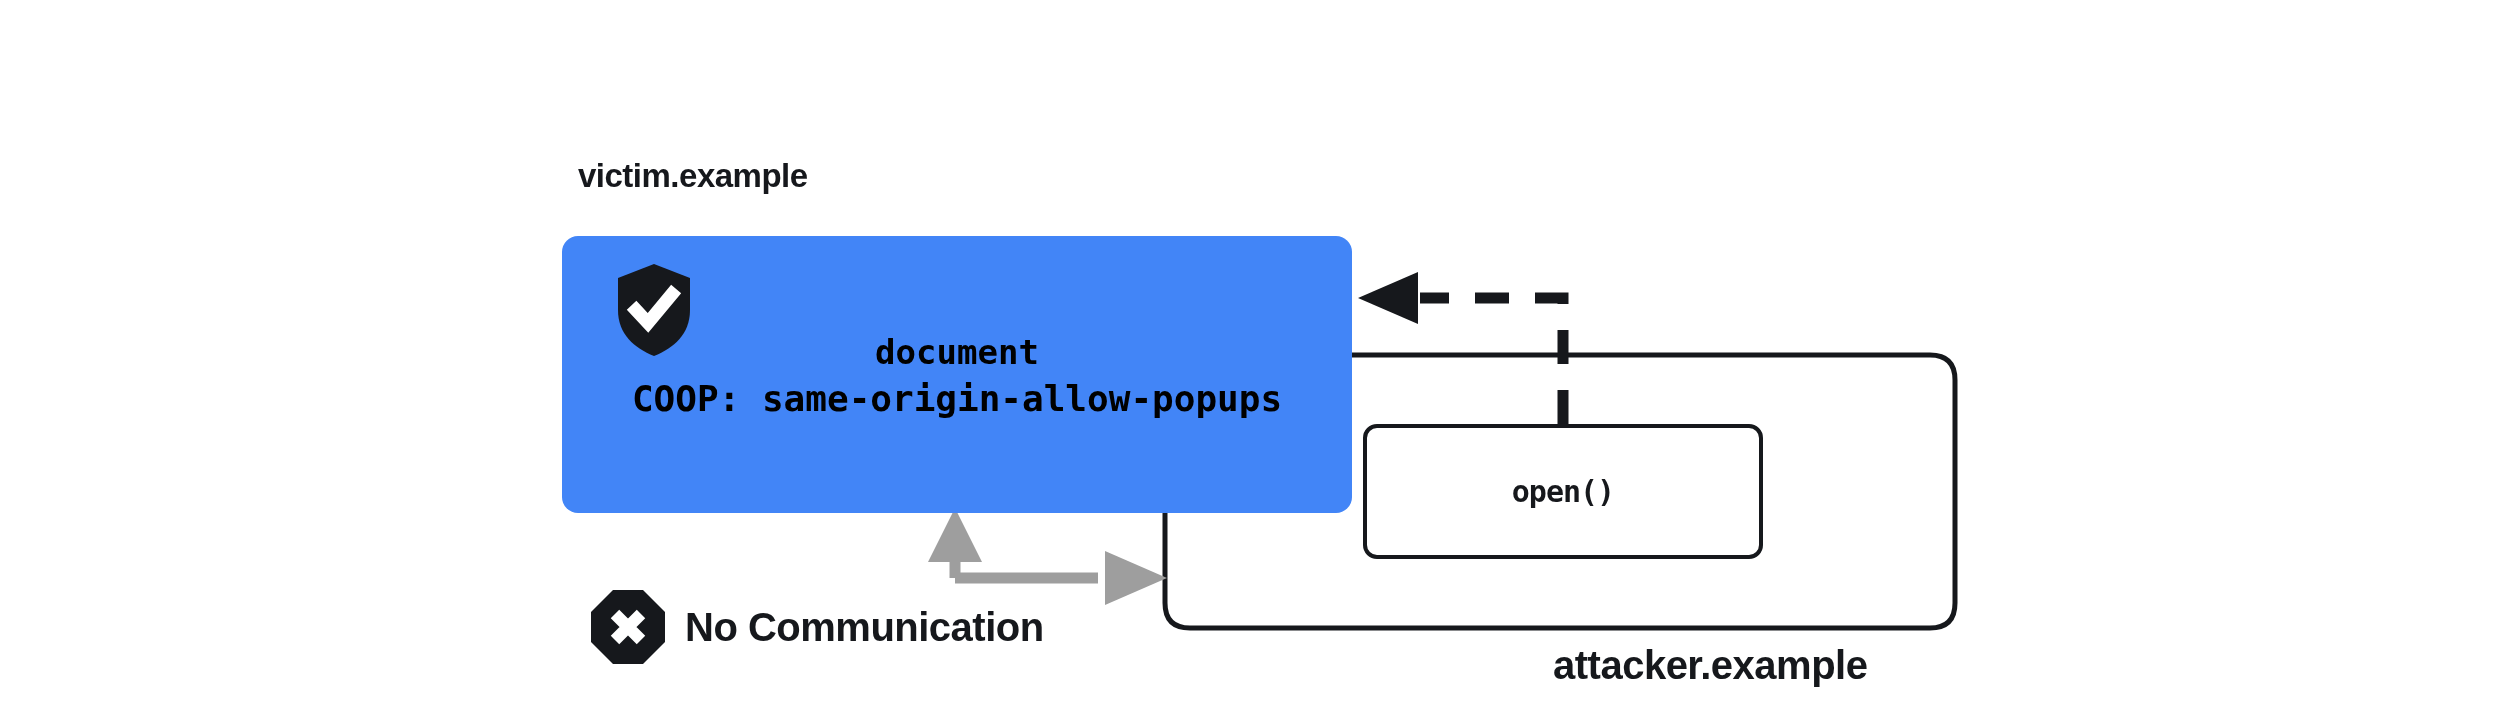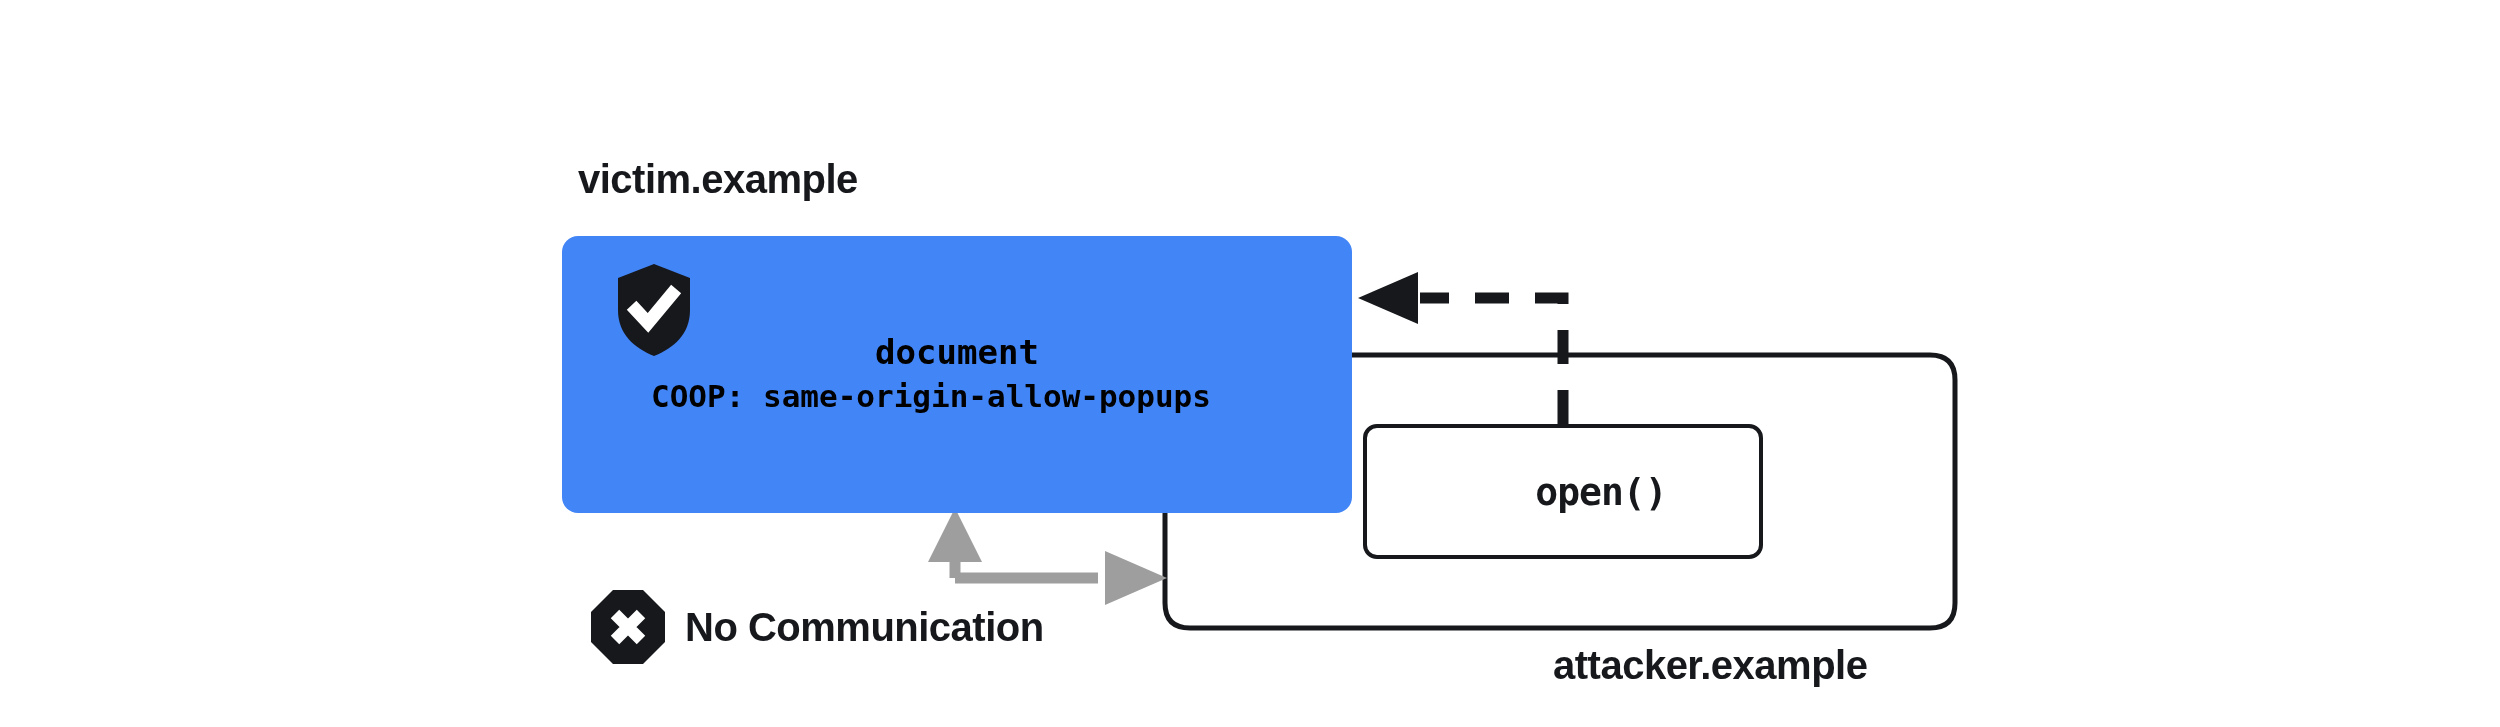--- a/index.html
+++ b/index.html
@@ -27,21 +27,21 @@
     width: 2500px;
     height: 727px;
     pointer-events: none;
   }
 
   
   #victim-label {
     position: absolute;
     left: 578px;
     top: 157px;
-    font-size: 40px;
+    font-size: 33px;
     font-weight: 700;
     letter-spacing: -0.5px;
     color: #16181c;
     white-space: nowrap;
   }
 
   
   #victim-box {
     position: absolute;
     left: 562px;
@@ -70,24 +70,24 @@
     white-space: nowrap;
     text-align: center;
   }
   #doc-title {
     left: 562px;
     top: 332px;
     width: 790px;
     font-size: 34px;
   }
   #doc-coop {
-    left: 536px;
+    left: 562px;
     top: 378px;
     width: 790px;
-    font-size: 31px;
+    font-size: 36px;
   }
 
   
   #open-box {
     position: absolute;
     left: 1363px;
     top: 424px;
     width: 400px;
     height: 135px;
     background: #ffffff;
@@ -99,24 +99,23 @@
     position: absolute;
     left: 0;
     top: 0;
     width: 100%;
     height: 100%;
     display: flex;
     align-items: center;
     justify-content: center;
     font-family: "DejaVu Sans Mono", "Liberation Mono", monospace;
     font-weight: 700;
-    font-size: 38px;
+    font-size: 30px;
     color: #16181c;
     letter-spacing: -1px;
-    margin-left: 38px;
   }
 
   
   #attacker-label {
     position: absolute;
     left: 1553px;
     top: 643px;
     font-size: 40px;
     font-weight: 700;
     letter-spacing: -0.5px;

